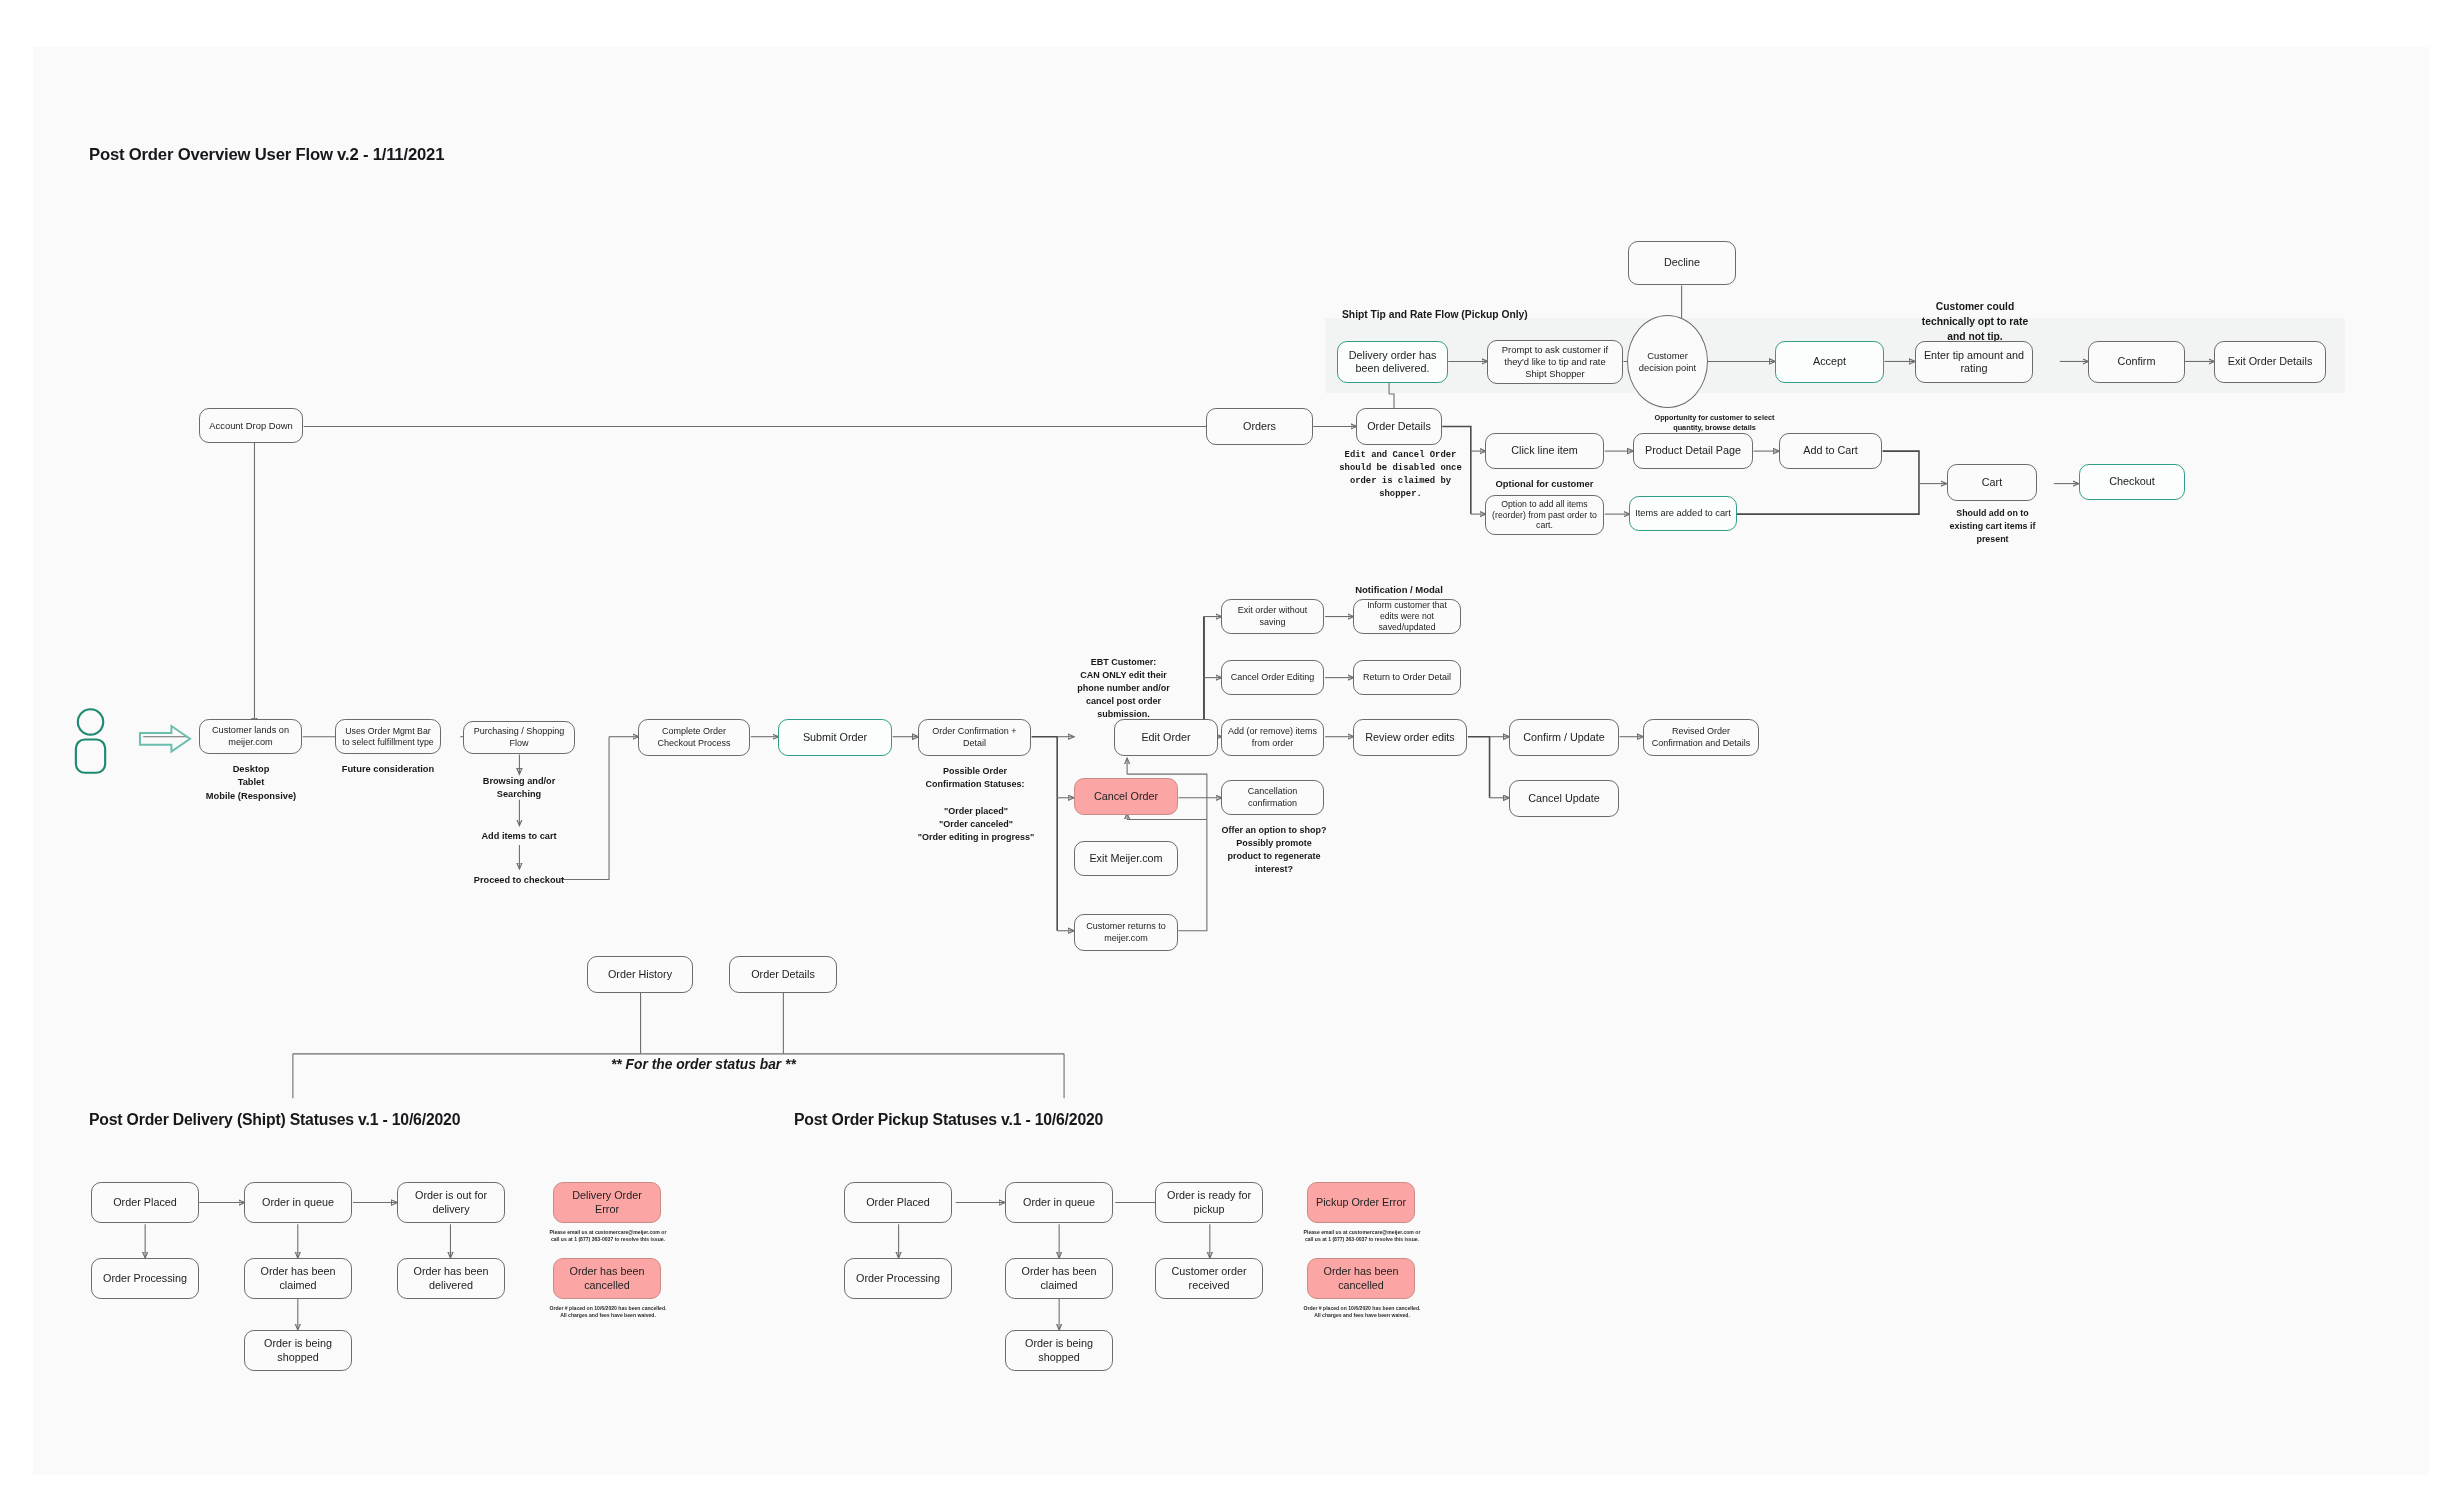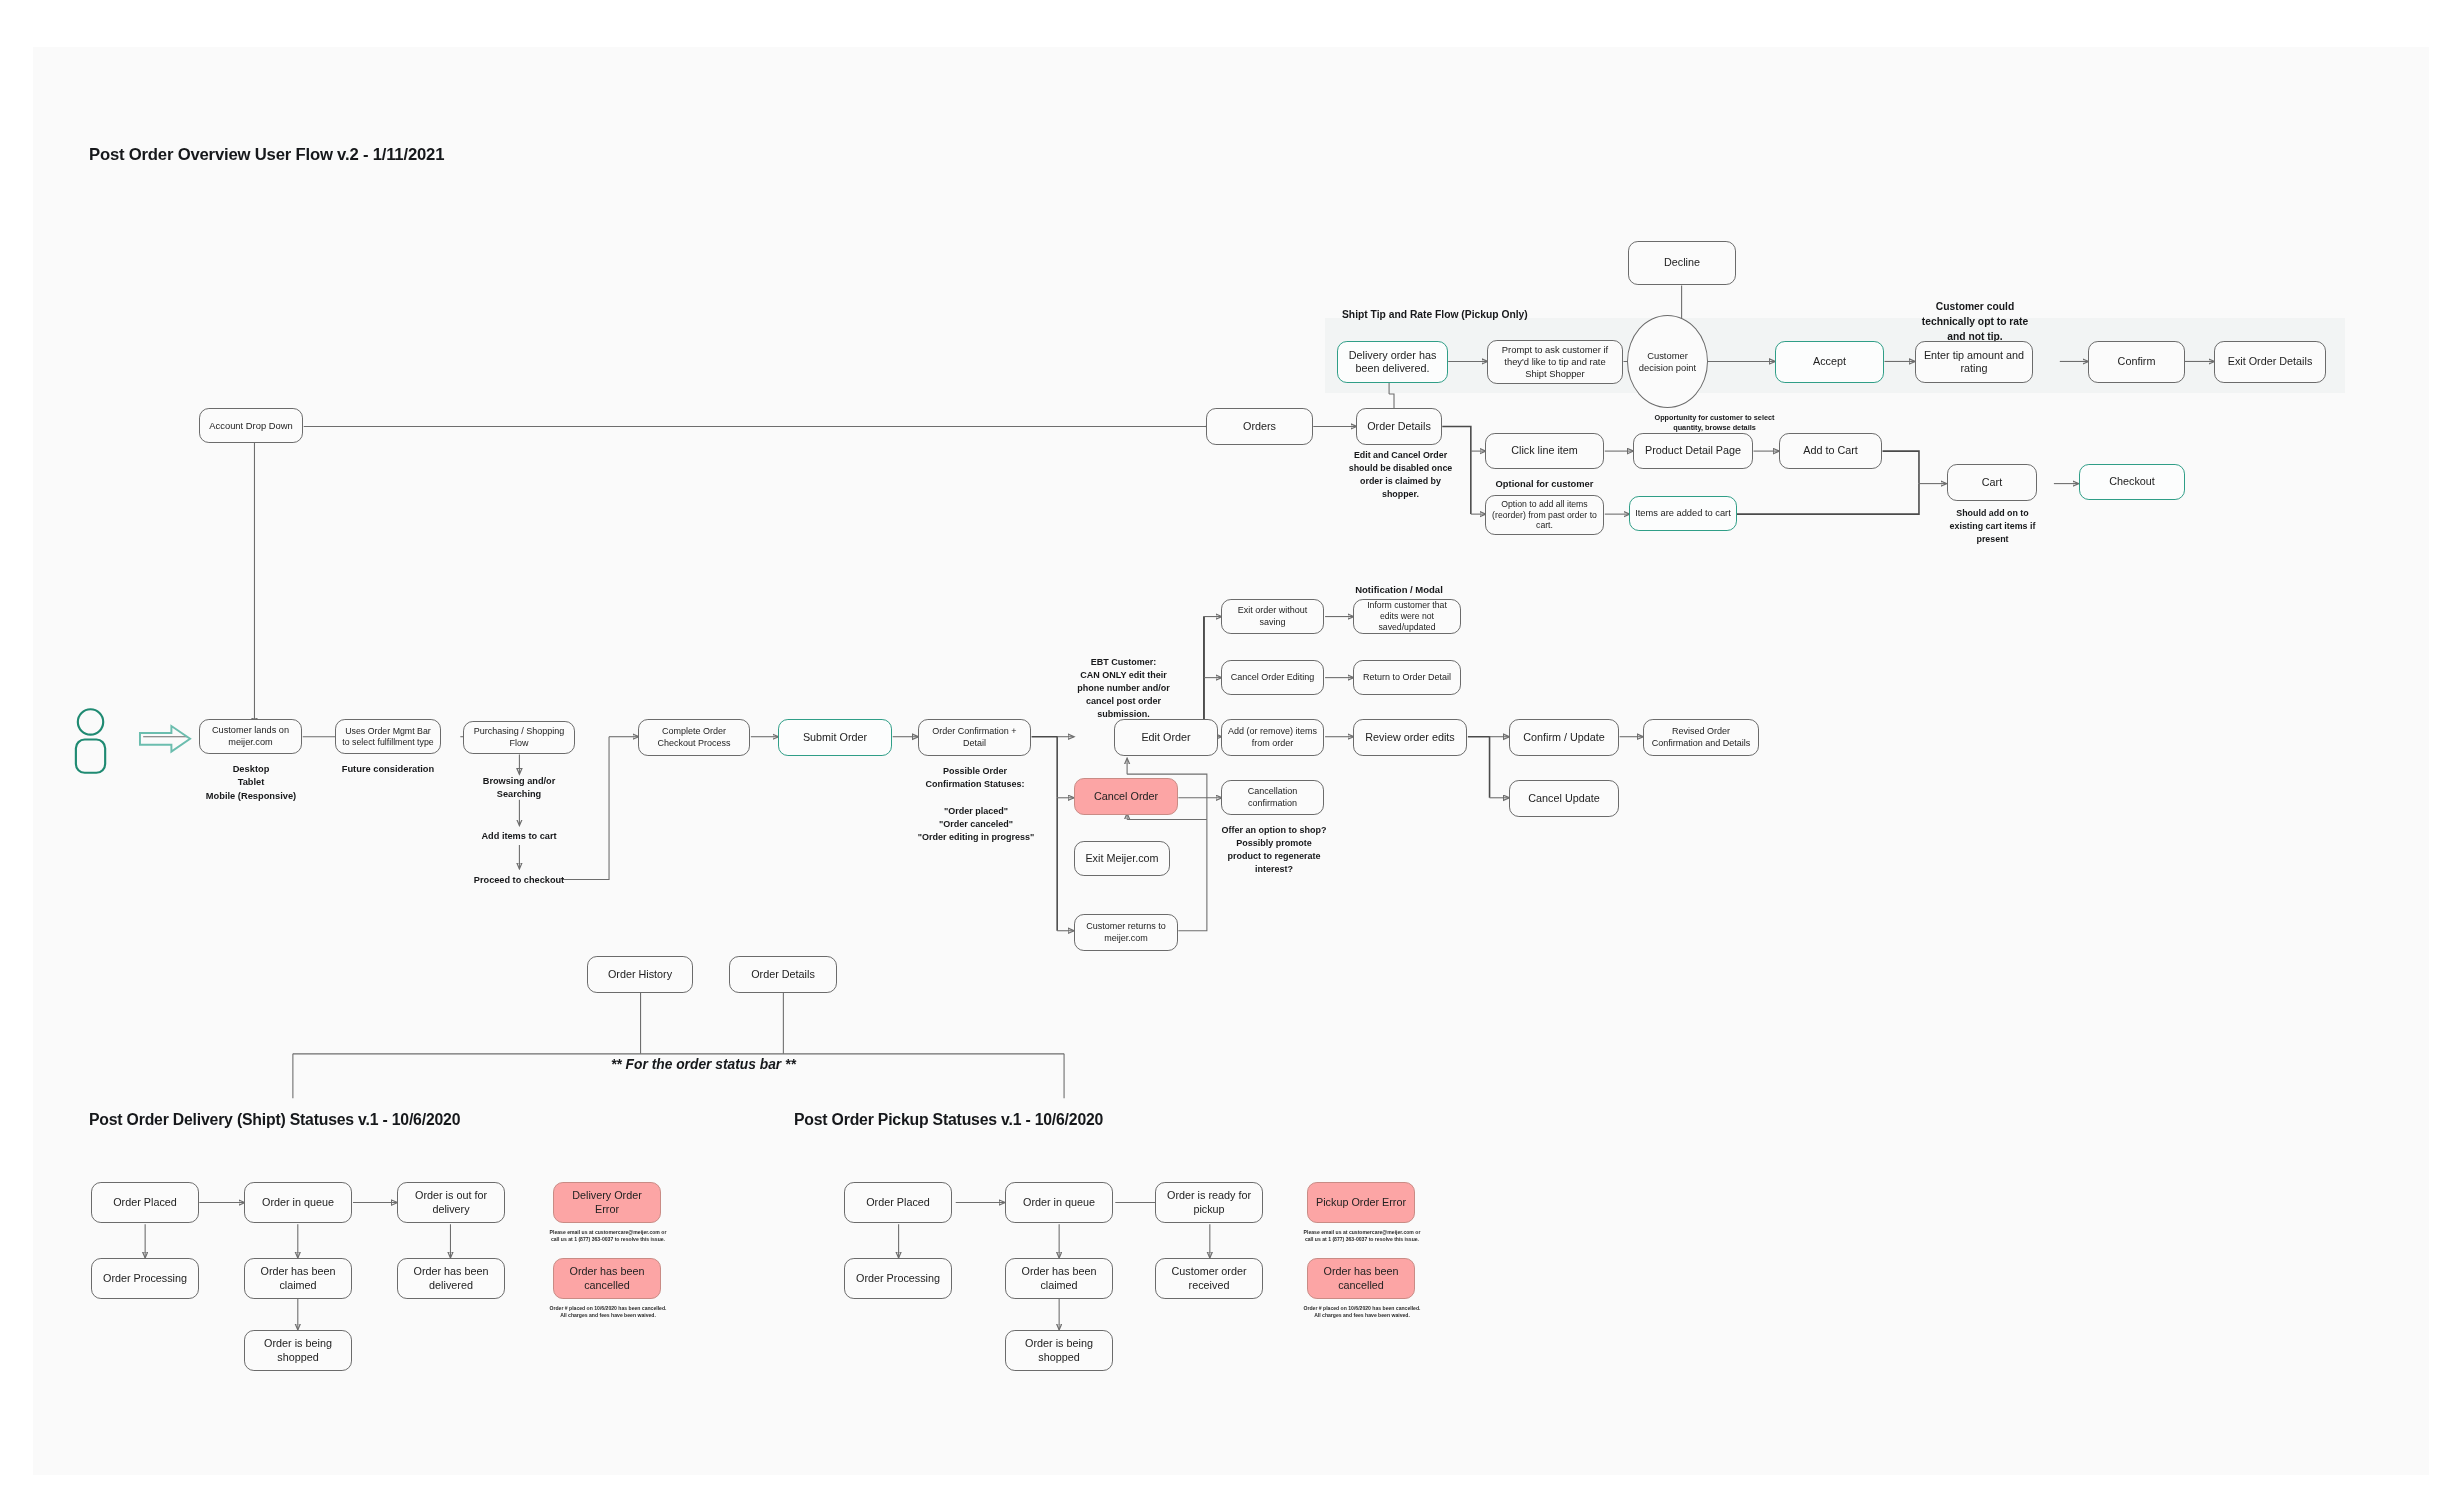--- a/index.html
+++ b/index.html
@@ -184,21 +184,21 @@
 
   <div class="node" style="left:199px;top:408px;width:104px;height:35px;font-size:9.4px;">
       <span class="t">Account Drop Down</span>
     </div>
   <div class="node" style="left:1206px;top:408px;width:107px;height:37px;">
       <span class="t">Orders</span>
     </div>
   <div class="node" style="left:1356px;top:408px;width:86px;height:37px;">
       <span class="t">Order Details</span>
     </div>
-  <div class="label" style="left:1330px;top:449px;width:141px;white-space:pre-line;font-size:8.9px;">Edit and Cancel Order
+  <div class="label" style="left:1330px;top:449px;width:141px;white-space:pre-line;font-size:8.9px;font-family:Liberation Mono, monospace;">Edit and Cancel Order
 should be disabled once
 order is claimed by
 shopper.</div>
 
   <div class="node" style="left:1485px;top:433px;width:119px;height:36px;">
       <span class="t">Click line item</span>
     </div>
   <div class="label tiny" style="left:1616px;top:413px;width:197px;white-space:pre-line;">Opportunity for customer to select
 quantity, browse details</div>
   <div class="node" style="left:1633px;top:433px;width:120px;height:36px;">
@@ -277,21 +277,21 @@
 CAN ONLY edit their
 phone number and/or
 cancel post order
 submission.</div>
   <div class="node" style="left:1074px;top:719px;width:104px;height:37px;margin-left:40px;">
       <span class="t">Edit Order</span>
     </div>
   <div class="node red" style="left:1074px;top:778px;width:104px;height:37px;">
       <span class="t">Cancel Order</span>
     </div>
-  <div class="node" style="left:1074px;top:841px;width:96px;height:35px;">
+  <div class="node" style="left:1074px;top:841px;width:104px;height:35px;">
       <span class="t">Exit Meijer.com</span>
     </div>
   <div class="node" style="left:1074px;top:914px;width:104px;height:37px;font-size:9px;">
       <span class="t">Customer returns to meijer.com</span>
     </div>
 
   <div class="label" style="left:1335px;top:583px;width:128px;font-size:9.5px;">Notification / Modal</div>
   <div class="node" style="left:1221px;top:599px;width:103px;height:35px;font-size:9px;">
       <span class="t">Exit order without saving</span>
     </div>

